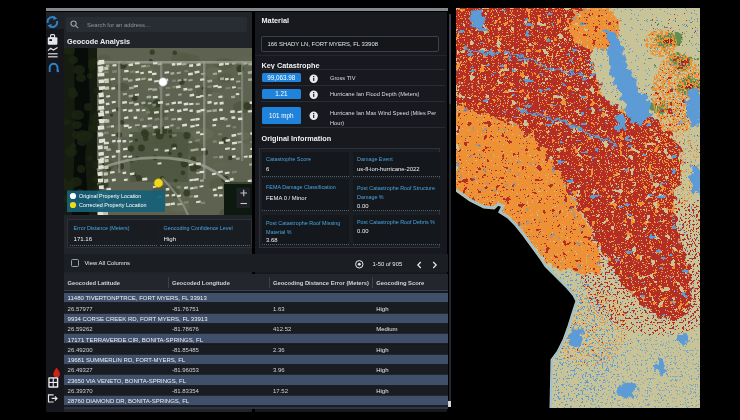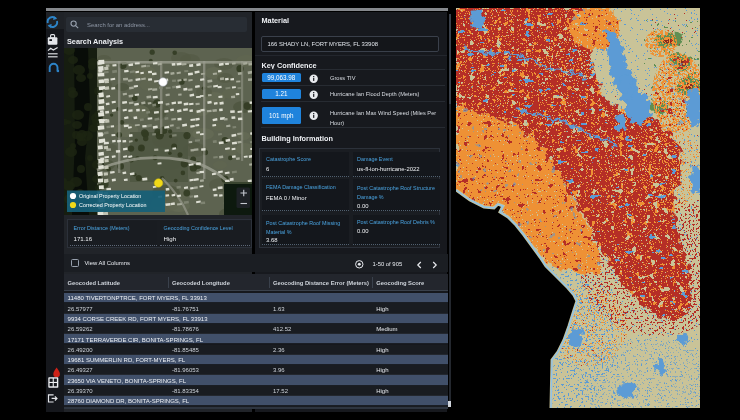--- a/index.html
+++ b/index.html
@@ -53,21 +53,21 @@
 
   <div class="abs" style="left:64px;top:11.5px;width:188px;height:400px;background:#212429"></div>
 
   <div class="abs" style="left:66px;top:17px;width:181px;height:14.6px;background:#282d34;border-radius:2px"></div>
   <svg class="abs" style="left:70px;top:20px" width="9" height="9" viewBox="0 0 9 9">
       <circle cx="3.6" cy="3.6" r="2.6" fill="none" stroke="#98a1ae" stroke-width="1.1"></circle>
       <path d="M5.6,5.6 L8.2,8.2" stroke="#98a1ae" stroke-width="1.1"></path>
     </svg>
   <div class="abs" style="left:87px;top:21.6px;font-size:5.9px;color:#8e97a5">Search for an address...</div>
 
-  <div class="abs hdr" style="left:67px;top:36.5px">Search Analysis</div>
+  <div class="abs hdr" style="left:67px;top:36.5px">Geocode Analysis</div>
   <svg width="188" height="167" viewBox="0 0 188 167" style="position:absolute;left:64px;top:48px" font-family="Liberation Sans, sans-serif">
       <rect width="188" height="167" fill="#5d6350"></rect>
       <ellipse cx="81" cy="25" rx="11" ry="7" fill="#666c55" opacity="0.7"></ellipse>
       <ellipse cx="160" cy="16" rx="10" ry="6" fill="#545a44" opacity="0.7"></ellipse>
       <ellipse cx="36" cy="72" rx="6" ry="3" fill="#666c55" opacity="0.7"></ellipse>
       <ellipse cx="117" cy="10" rx="10" ry="6" fill="#545a44" opacity="0.7"></ellipse>
       <ellipse cx="130" cy="97" rx="6" ry="3" fill="#4b523c" opacity="0.7"></ellipse>
       <ellipse cx="38" cy="37" rx="10" ry="6" fill="#545a44" opacity="0.7"></ellipse>
       <ellipse cx="76" cy="24" rx="6" ry="4" fill="#616750" opacity="0.7"></ellipse>
       <ellipse cx="119" cy="114" rx="6" ry="4" fill="#545a44" opacity="0.7"></ellipse>
@@ -556,21 +556,21 @@
   <div class="abs lbl" style="left:73.5px;top:225px;font-size:5.4px">Error Distance (Meters)</div>
   <div class="abs" style="left:73.5px;top:234.5px;font-size:6.1px;color:#f0f2f5">171.16</div>
   <div class="abs lbl" style="left:163.5px;top:225px;font-size:5.4px">Geocoding Confidence Level</div>
   <div class="abs" style="left:163.5px;top:234.5px;font-size:6.1px;color:#f0f2f5">High</div>
 
   <div class="abs" style="left:255px;top:11.5px;width:192px;height:400px;background:#17191e"></div>
   <div class="abs hdr" style="left:261.5px;top:15.5px">Material</div>
   <div class="abs" style="left:261px;top:36px;width:178px;height:16px;background:#14161a;border:1px solid #3a404b;border-radius:2px"></div>
   <div class="abs" style="left:267.5px;top:41px;font-size:5.9px;color:#e2e6ec">166 SHADY LN, FORT MYERS, FL 33908</div>
   <div class="abs" style="left:255px;top:55px;width:192px;height:1px;background:#23262d"></div>
-  <div class="abs hdr" style="left:261.5px;top:60.5px">Key Confidence</div>
+  <div class="abs hdr" style="left:261.5px;top:60.5px">Key Catastrophe</div>
   <div class="abs" style="left:261px;top:68.8px;width:184px;height:1px;background:#272b32"></div>
   <div class="abs" style="left:261.8px;top:72.9px;width:39px;height:9.5px;background:#1f83dc;border-radius:1.5px;color:#fff;font-size:6.3px;text-align:center;line-height:9.5px">99,063.98</div>
   <svg class="abs" style="left:309px;top:73.7px" width="9.4" height="9.4" viewBox="0 0 9.4 9.4">
       <circle cx="4.7" cy="4.7" r="4.2" fill="#e8eaee"></circle>
       <rect x="4.1" y="3.9" width="1.2" height="3" fill="#17191e"></rect>
       <rect x="4.1" y="2" width="1.2" height="1.2" fill="#17191e"></rect>
     </svg>
   <div class="abs" style="left:330px;top:75.4px;font-size:5.7px;color:#d9dde3">Gross TIV</div>
   <div class="abs" style="left:261px;top:85px;width:184px;height:1px;background:#272b32"></div>
   <div class="abs" style="left:261.8px;top:89.1px;width:39px;height:9.5px;background:#1f83dc;border-radius:1.5px;color:#fff;font-size:6.3px;text-align:center;line-height:9.5px">1.21</div>
@@ -582,21 +582,21 @@
   <div class="abs" style="left:330px;top:91.4px;font-size:5.7px;color:#d9dde3">Hurricane Ian Flood Depth (Meters)</div>
   <div class="abs" style="left:261px;top:101.2px;width:184px;height:1px;background:#272b32"></div>
   <div class="abs" style="left:261.8px;top:106.6px;width:39px;height:17.6px;background:#1f83dc;border-radius:1.5px;color:#fff;font-size:6.3px;text-align:center;line-height:17.6px">101 mph</div>
   <svg class="abs" style="left:309px;top:110.7px" width="9.4" height="9.4" viewBox="0 0 9.4 9.4">
       <circle cx="4.7" cy="4.7" r="4.2" fill="#e8eaee"></circle>
       <rect x="4.1" y="3.9" width="1.2" height="3" fill="#17191e"></rect>
       <rect x="4.1" y="2" width="1.2" height="1.2" fill="#17191e"></rect>
     </svg>
   <div class="abs" style="left:330px;top:107.8px;width:117px;font-size:5.7px;line-height:10px;color:#d9dde3">Hurricane Ian Max Wind Speed (Miles Per Hour)</div>
   <div class="abs" style="left:261px;top:126.9px;width:184px;height:1px;background:#272b32"></div>
-  <div class="abs hdr" style="left:261.5px;top:134px">Building Information</div>
+  <div class="abs hdr" style="left:261.5px;top:134px">Original Information</div>
 
   <div class="abs" style="left:258.8px;top:147.5px;width:181.7px;height:100.5px;background:#1a1d22;border:1px solid #2c313a"></div>
   <div class="abs" style="left:261.9px;top:151.6px;width:87.4px;height:25.1px;background:#14171c;border-bottom:1px dotted #51606f"></div>
   <div class="abs" style="left:353.1px;top:151.6px;width:86.8px;height:25.1px;background:#14171c;border-bottom:1px dotted #51606f"></div>
   <div class="abs lbl" style="left:266px;top:155.5px;font-size:5.4px">Catastrophe Score</div>
   <div class="abs" style="left:266px;top:166px;font-size:5.9px;color:#f0f2f5">6</div>
   <div class="abs lbl" style="left:357px;top:155.5px;font-size:5.4px">Damage Event</div>
   <div class="abs" style="left:357px;top:166px;font-size:5.9px;color:#f0f2f5">us-fl-ion-hurricane-2022</div>
   <div class="abs" style="left:261.9px;top:179.2px;width:87.4px;height:32.1px;background:#14171c;border-bottom:1px dotted #51606f"></div>
   <div class="abs" style="left:353.1px;top:179.2px;width:86.8px;height:32.1px;background:#14171c;border-bottom:1px dotted #51606f"></div>

